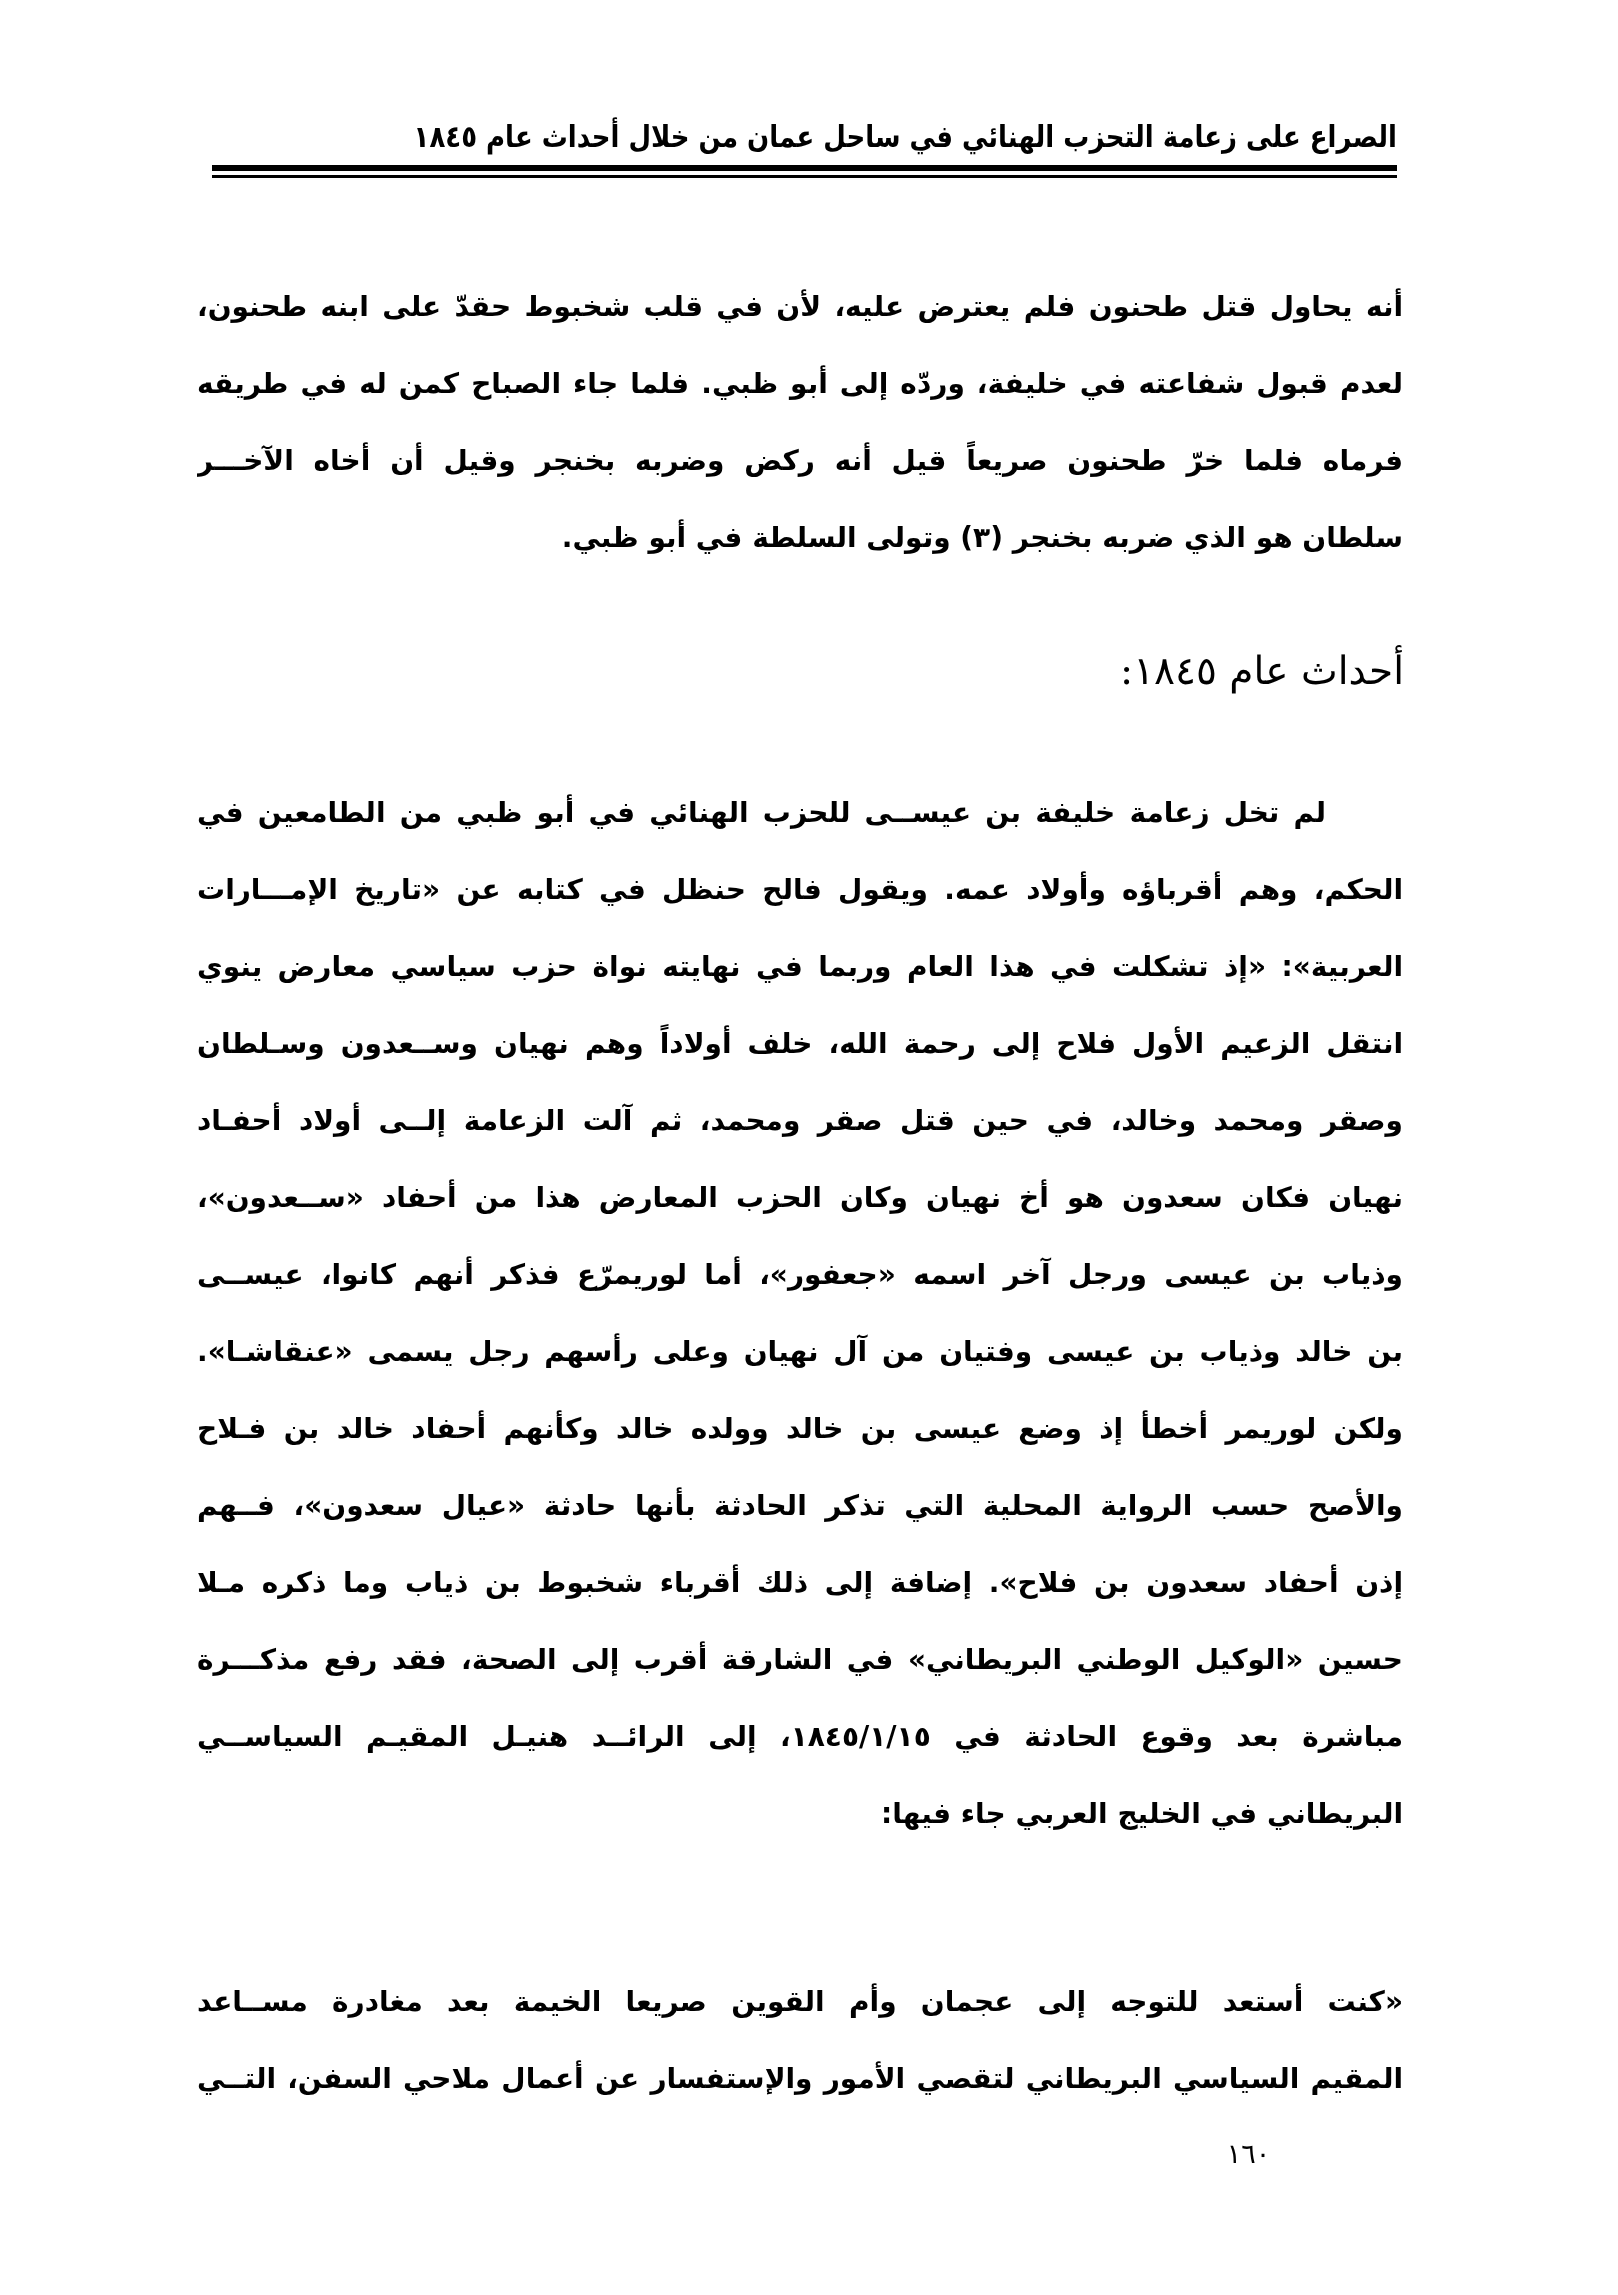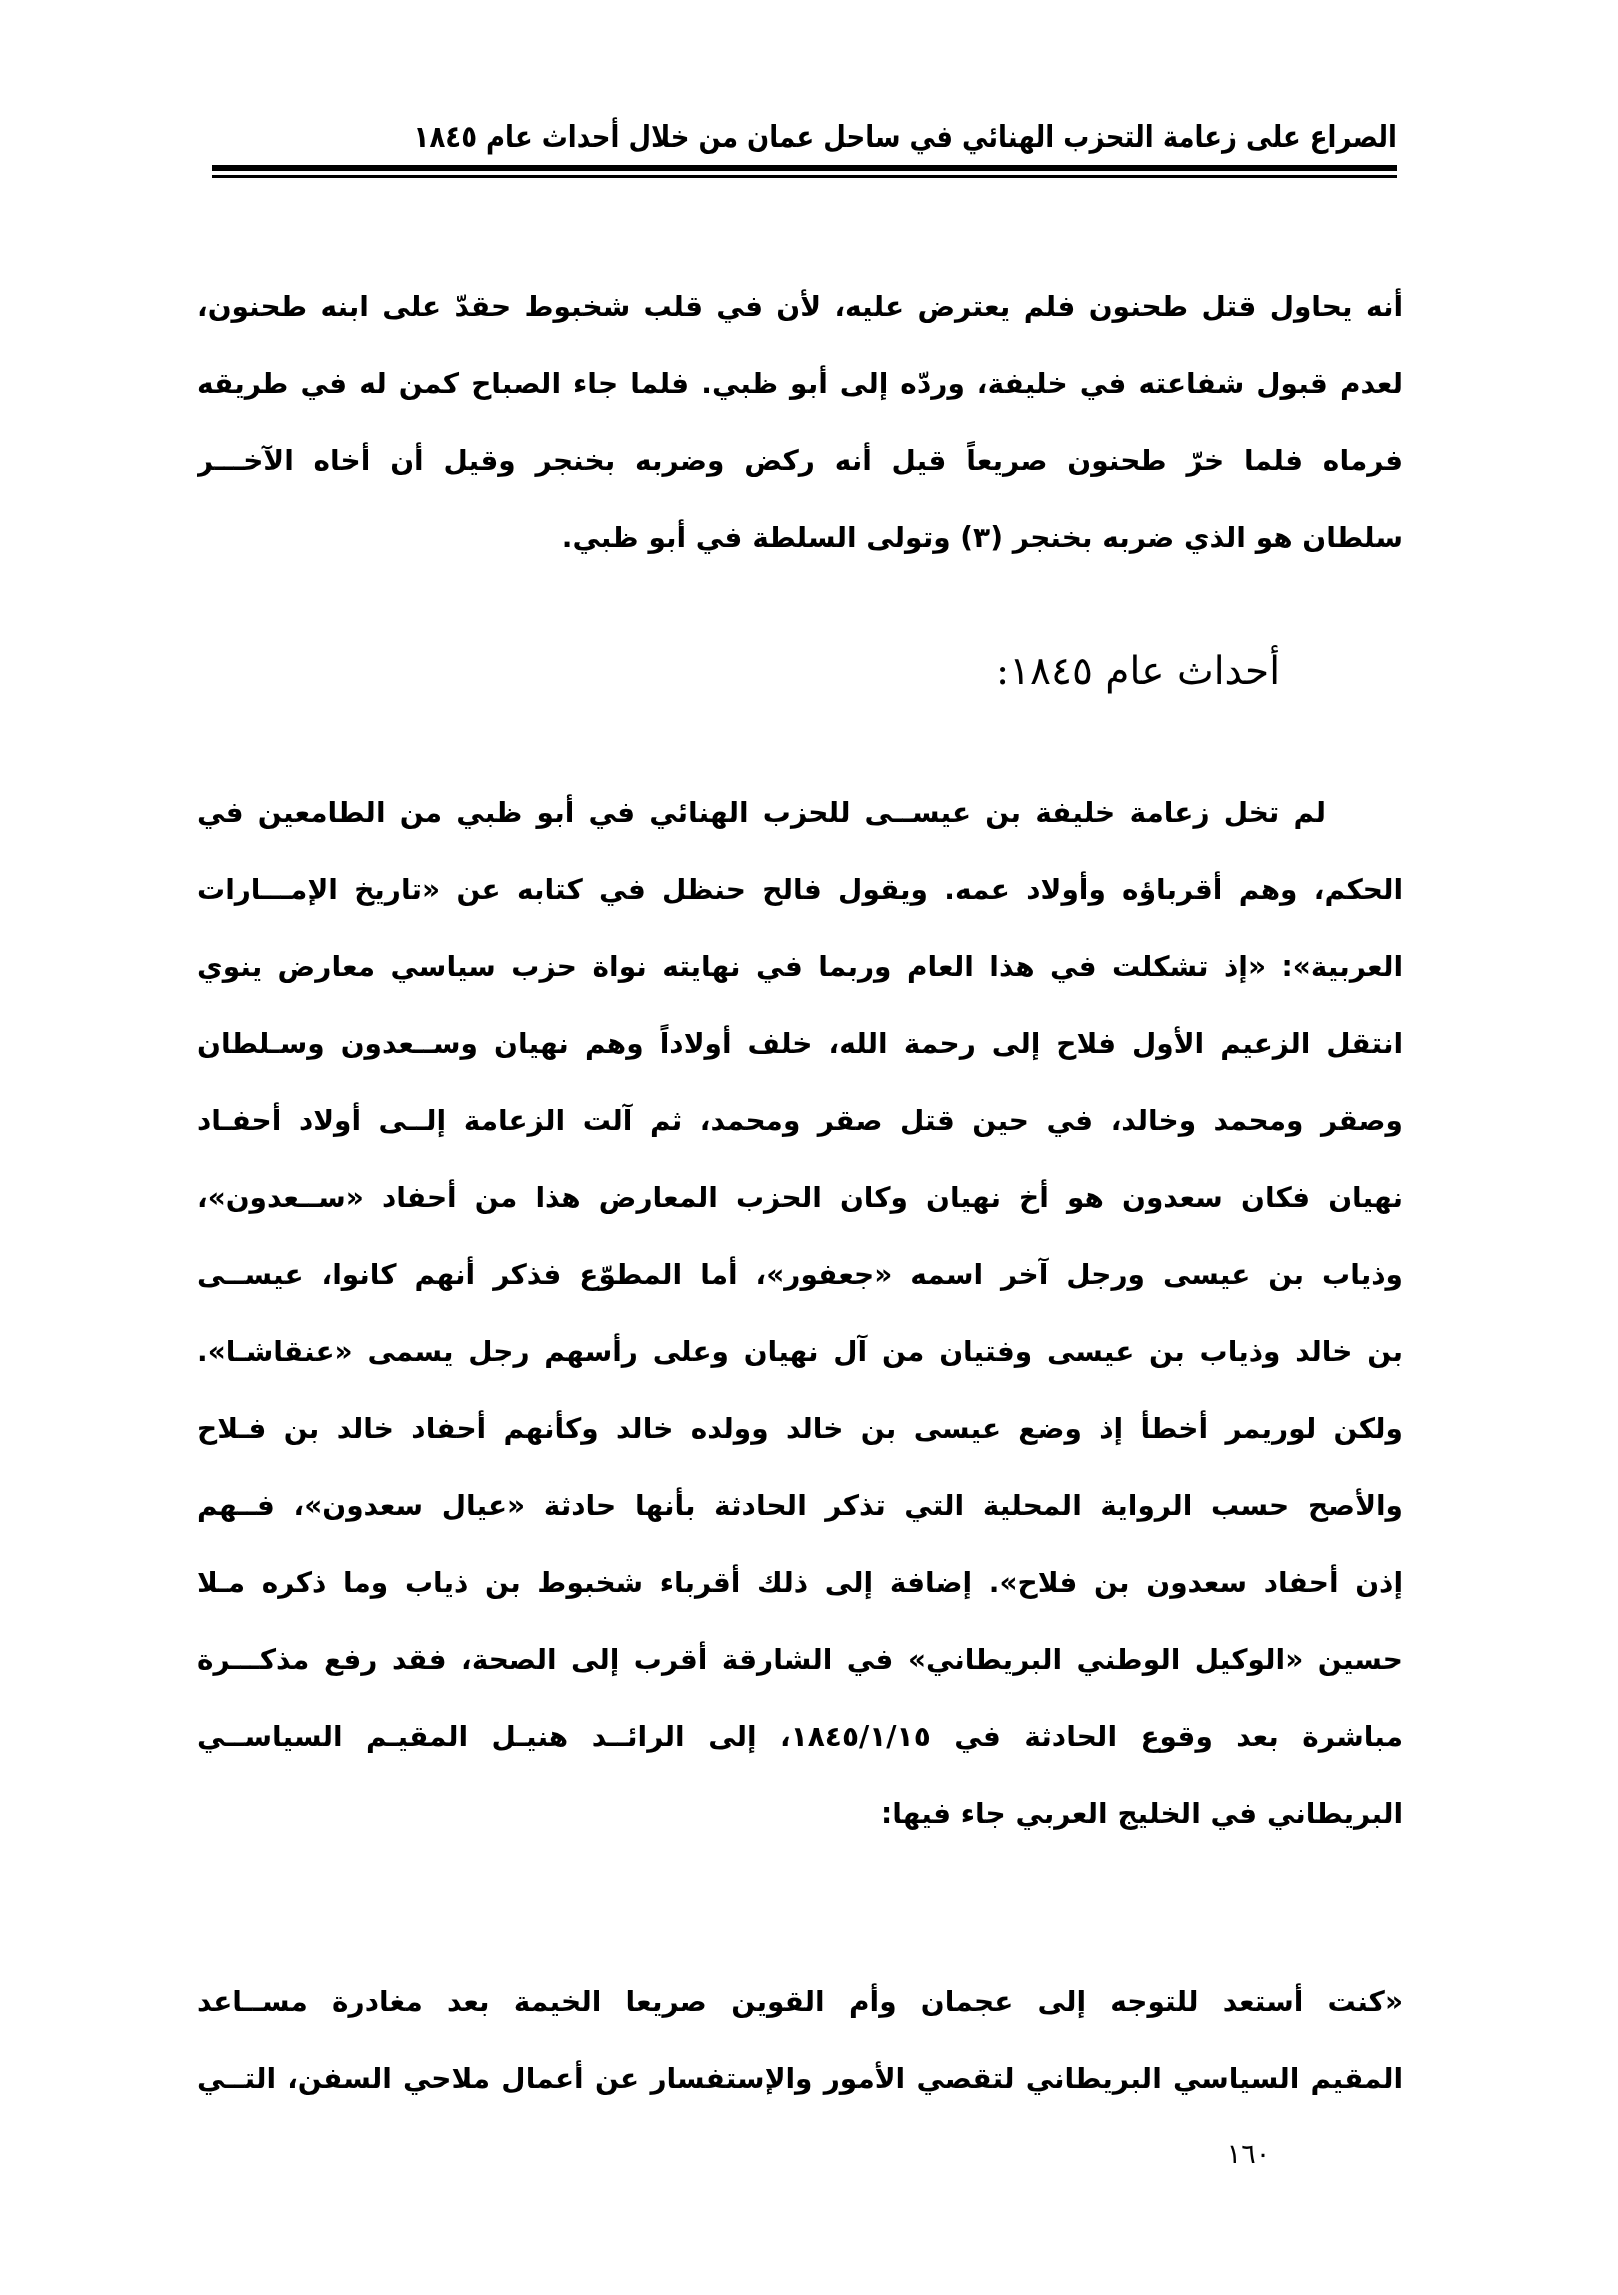--- a/index.html
+++ b/index.html
@@ -16,22 +16,22 @@
   .rule-thick { position: absolute; left: 212px; width: 1185px; top: 165px; height: 6px; background: #000; }
   .rule-thin { position: absolute; left: 212px; width: 1185px; top: 175px; height: 2.6px; background: #000; }
   .body-block {
     position: absolute; left: 197px; width: 1206px;
     font-family: "DejaVu Sans", sans-serif; font-weight: bold;
     font-size: 28px; line-height: 77px; text-align: justify; text-align-last: right;
   }
   .line { display: block; text-align: justify; text-align-last: justify; white-space: nowrap; overflow: hidden; }
   .line.last { text-align-last: right; }
   .heading {
-    position: absolute; left: 907px; width: 462px; top: 637px;
-    font-family: "DejaVu Serif", serif; font-size: 39px; text-align: center; line-height: 68px;
+    position: absolute; left: 942px; width: 462px; top: 637px;
+    font-family: "DejaVu Serif", serif; font-size: 39px; text-align: right; line-height: 68px;
   }
   .page-number {
     position: absolute; left: 1197px; width: 103px; top: 2138px;
     font-family: "DejaVu Serif", serif; font-size: 27px; text-align: center; direction: rtl;
   }
 </style>
 </head>
 <body>
 
 <div class="page">
@@ -48,21 +48,21 @@
 
   <div class="heading">أحداث عام ١٨٤٥:</div>
 
   <div class="body-block" style="top:774px;">
     <span class="line" style="padding-right:77px;">لم تخل زعامة خليفة بن عيســى للحزب الهنائي في أبو ظبي من الطامعين في</span>
     <span class="line">الحكم، وهم أقرباؤه وأولاد عمه. ويقول فالح حنظل في كتابه عن «تاريخ الإمـــارات</span>
     <span class="line">العربية»: «إذ تشكلت في هذا العام وربما في نهايته نواة حزب سياسي معارض ينوي</span>
     <span class="line">انتقل الزعيم الأول فلاح إلى رحمة الله، خلف أولاداً وهم نهيان وســعدون وسـلطان</span>
     <span class="line">وصقر ومحمد وخالد، في حين قتل صقر ومحمد، ثم آلت الزعامة إلــى أولاد أحفـاد</span>
     <span class="line">نهيان فكان سعدون هو أخ نهيان وكان الحزب المعارض هذا من أحفاد «ســعدون»،</span>
-    <span class="line">وذياب بن عيسى ورجل آخر اسمه «جعفور»، أما المطوّع فذكر أنهم كانوا، عيســى</span>
+    <span class="line">وذياب بن عيسى ورجل آخر اسمه «جعفور»، أما لوريمرّع فذكر أنهم كانوا، عيســى</span>
     <span class="line">بن خالد وذياب بن عيسى وفتيان من آل نهيان وعلى رأسهم رجل يسمى «عنقاشـا».</span>
     <span class="line">ولكن لوريمر أخطأ إذ وضع عيسى بن خالد وولده خالد وكأنهم أحفاد خالد بن فـلاح</span>
     <span class="line">والأصح حسب الرواية المحلية التي تذكر الحادثة بأنها حادثة «عيال سعدون»، فــهم</span>
     <span class="line">إذن أحفاد سعدون بن فلاح». إضافة إلى ذلك أقرباء شخبوط بن ذياب وما ذكره مـلا</span>
     <span class="line">حسين «الوكيل الوطني البريطاني» في الشارقة أقرب إلى الصحة، فقد رفع مذكـــرة</span>
     <span class="line">مباشرة بعد وقوع الحادثة في ١٨٤٥/١/١٥، إلى الرائــد هنيـل المقيـم السياســي</span>
     <span class="line last">البريطاني في الخليج العربي جاء فيها:</span>
   </div>
 
   <div class="body-block" style="top:1963px;">

